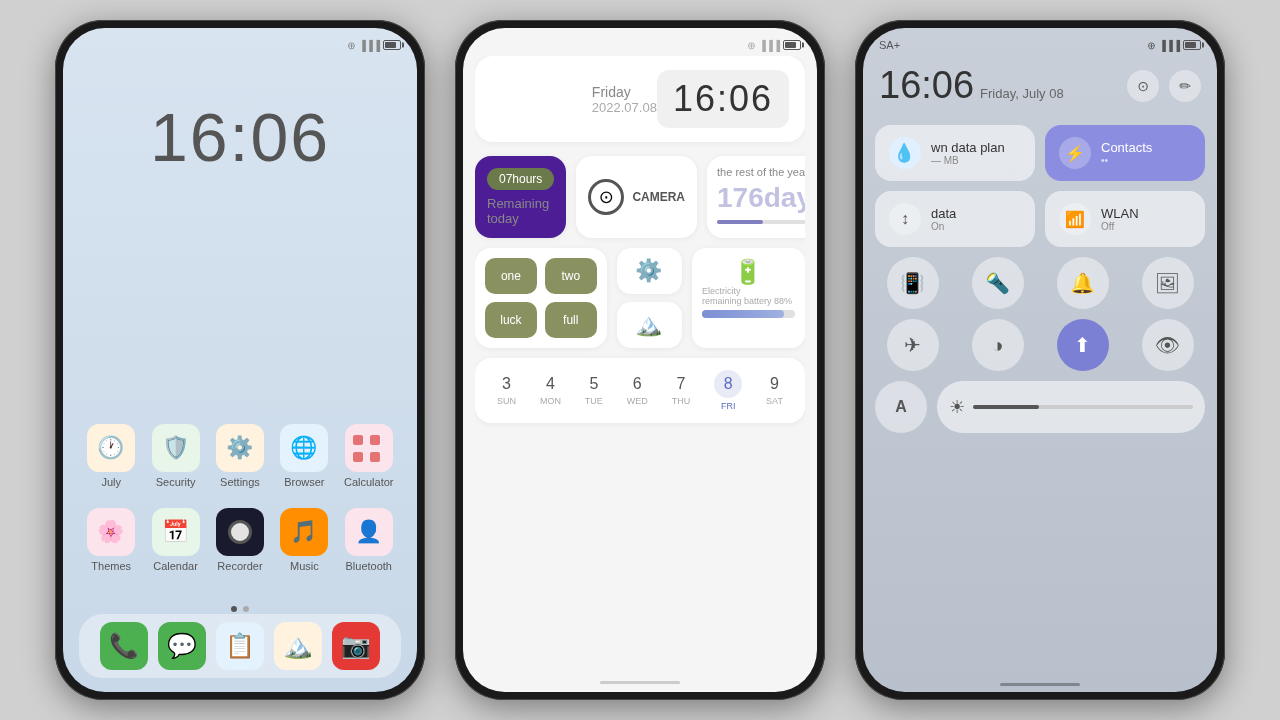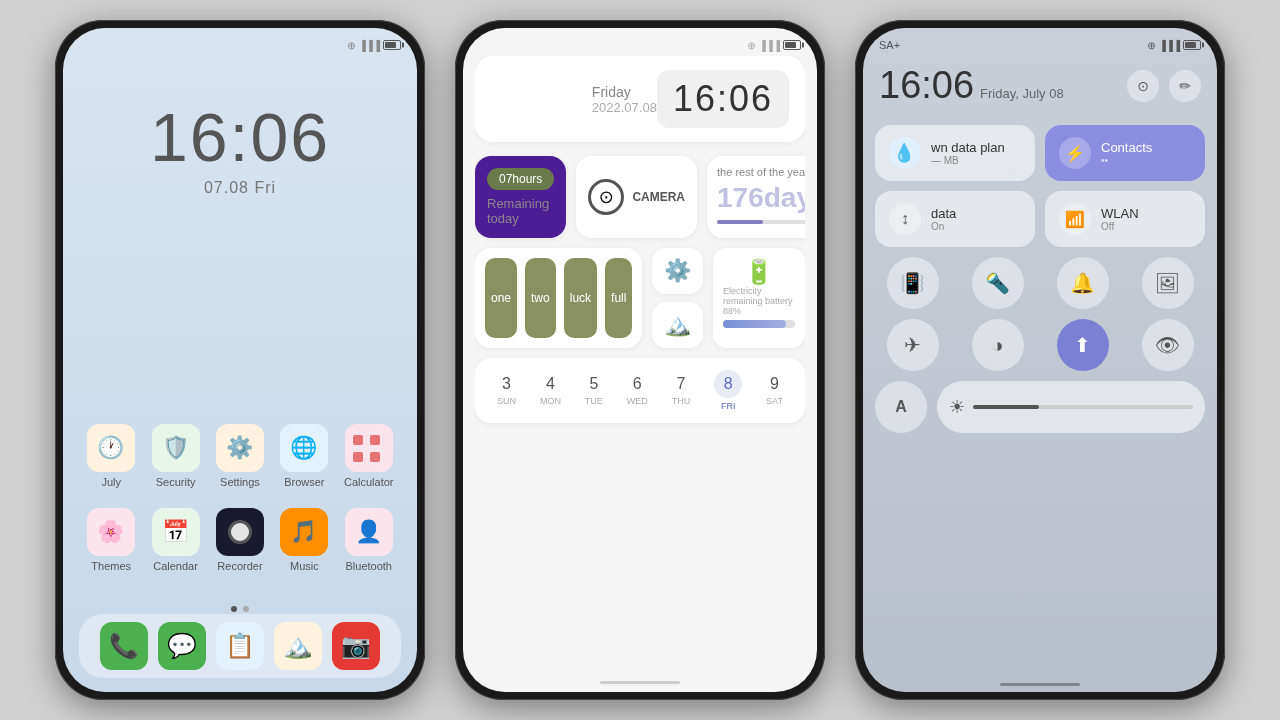--- a/index.html
+++ b/index.html
@@ -286,21 +286,21 @@
     .widget-shortcuts {
       display: flex;
       gap: 10px;
       margin-bottom: 10px;
     }
     .shortcut-group {
       background: white;
       border-radius: 16px;
       padding: 10px;
       display: grid;
-      grid-template-columns: 1fr 1fr 1fr 1fr;
+      grid-template-columns: 1fr 1fr;
       gap: 8px;
       flex: 1.2;
       box-shadow: 0 1px 6px rgba(0,0,0,0.06);
     }
     .shortcut-btn {
       background: #8a9160;
       color: white;
       border-radius: 10px;
       padding: 8px 6px;
       font-size: 12px;
@@ -545,21 +545,20 @@
           <span>⊕</span>
           <span>▐▐▐</span>
           <div class="battery-icon">
             <div class="battery-fill" style="width:80%"></div>
           </div>
         </div>
       </div>
 
       <div class="lockscreen-time">
         <div class="big-time">16:06</div>
-        <div class="date-line">07.08   Fri</div>
       </div>
 
       <div class="app-grid">
         <div class="app-row">
           <div class="app-item">
             <div class="app-icon" style="background:#fff3e0">🕐</div>
             <span class="app-label">July</span>
           </div>
           <div class="app-item">
             <div class="app-icon" style="background:#e8f5e9">🛡️</div>

